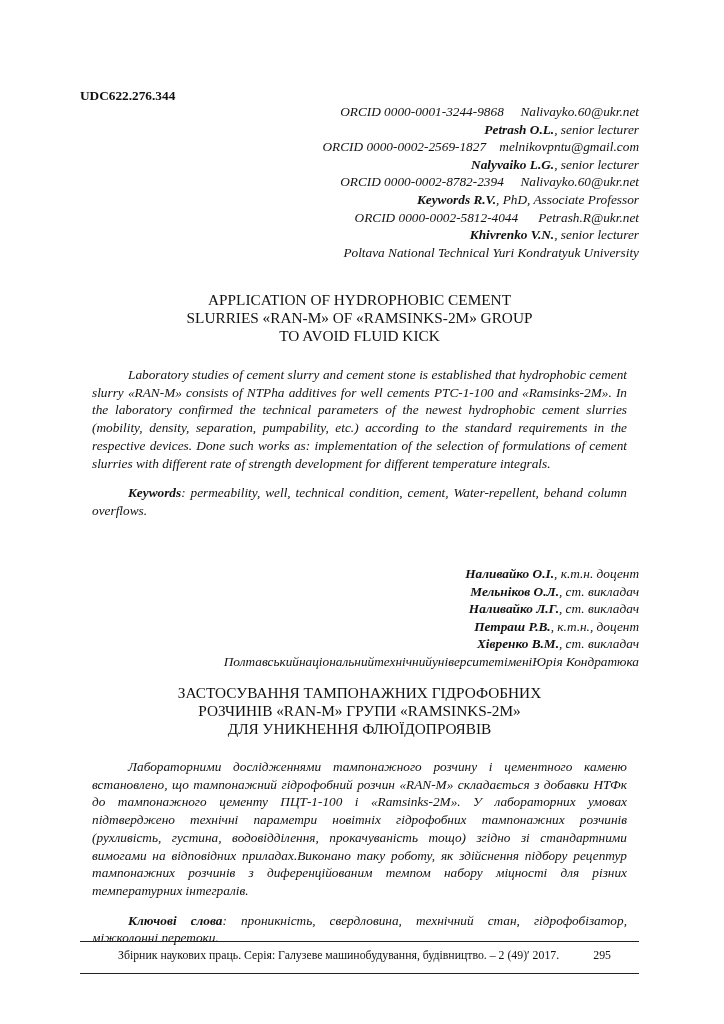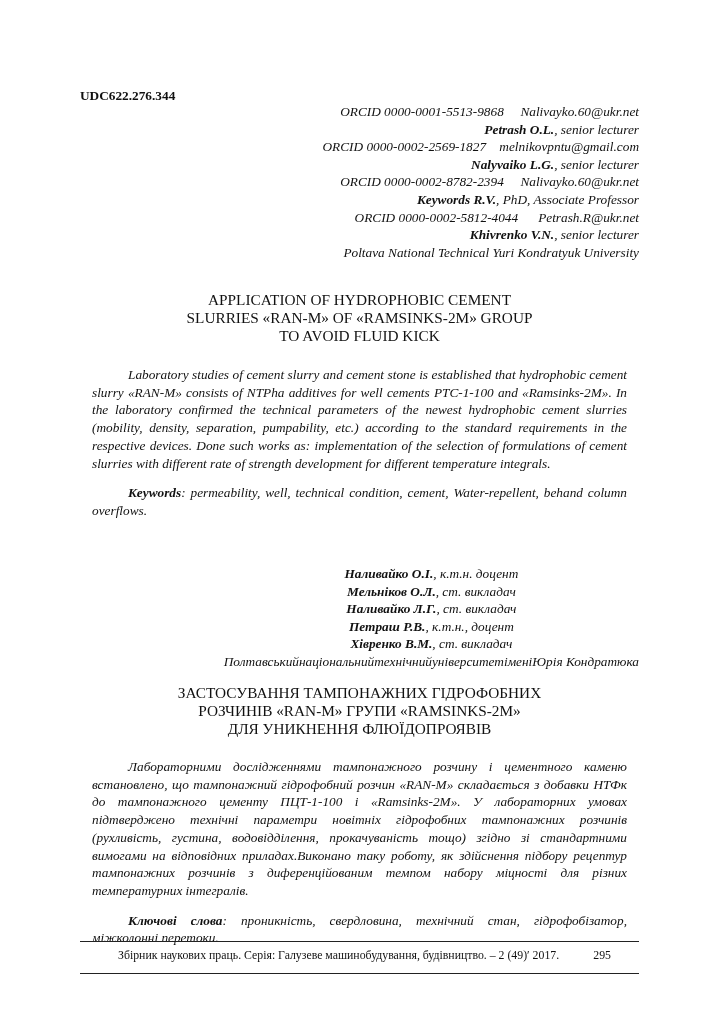--- a/index.html
+++ b/index.html
@@ -10,40 +10,40 @@
   .page { position: absolute; left: 80px; top: 0; width: 559px; }
   .udc { position: absolute; top: 88px; left: 0; font-weight: bold; font-size: 13.3px; text-align: center; }
   .authors-en { position: absolute; top: 103px; right: 0; text-align: right; font-size: 13.3px; line-height: 17.6px; font-style: italic; }
   .authors-en b, .authors-ua b { font-weight: bold; }
   .title { position: absolute; left: 0; width: 559px; text-align: center; font-weight: normal; font-size: 15.3px; line-height: 18px; }
   .title-en { top: 291px; }
   .abstract { position: absolute; left: 0; width: 559px; font-style: italic; font-size: 13.3px; line-height: 17.7px; text-align: justify; }
   .abstract p { margin: 12px; text-indent: 36px; }
   .abstract .kw { font-weight: bold; }
   .abstract-en { top: 354px; }
-  .authors-ua { position: absolute; top: 565px; right: 0; text-align: center; font-size: 13.3px; line-height: 17.6px; font-style: italic; }
+  .authors-ua { position: absolute; top: 565px; right: 0; text-align: right; font-size: 13.3px; line-height: 17.6px; font-style: italic; }
   .authors-ua .uni { white-space: nowrap; }
   .title-ua { top: 684px; }
   .abstract-ua { top: 746px; }
   .footer-line { position: absolute; left: 0; width: 559px; height: 1px; background: #222; }
   .footer-top { top: 941px; }
   .footer-bot { top: 973px; }
   .footer { position: absolute; top: 948px; left: 0; width: 559px; font-size: 11.8px; }
   .footer .journal { position: absolute; left: 38px; }
   .footer .pagenum { position: absolute; right: 28px; }
 </style>
 </head>
 <body>
 
 <div class="page">
 
   <div class="udc">UDC622.276.344</div>
 
   <div class="authors-en">
-    <div><span>ORCID 0000-0001-5513-9868</span>&nbsp;&nbsp;&nbsp;&nbsp;&nbsp;<span>Nalivayko.60@ukr.net</span></div>
+    <div><span>ORCID 0000-0001-3244-9868</span>&nbsp;&nbsp;&nbsp;&nbsp;&nbsp;<span>Nalivayko.60@ukr.net</span></div>
     <div><b>Petrash O.L.</b><span>, senior lecturer</span></div>
     <div><span>ORCID 0000-0002-2569-1827</span>&nbsp;&nbsp;&nbsp;&nbsp;<span>melnikovpntu@gmail.com</span></div>
     <div><b>Nalyvaiko L.G.</b><span>, senior lecturer</span></div>
     <div><span>ORCID 0000-0002-8782-2394</span>&nbsp;&nbsp;&nbsp;&nbsp;&nbsp;<span>Nalivayko.60@ukr.net</span></div>
     <div><b>Keywords R.V.</b><span>, PhD, Associate Professor</span></div>
     <div><span>ORCID 0000-0002-5812-4044</span>&nbsp;&nbsp;&nbsp;&nbsp;&nbsp;&nbsp;<span>Petrash.R@ukr.net</span></div>
     <div><b>Khivrenko V.N.</b><span>, senior lecturer</span></div>
     <div>Poltava National Technical Yuri Kondratyuk University</div>
   </div>
 

